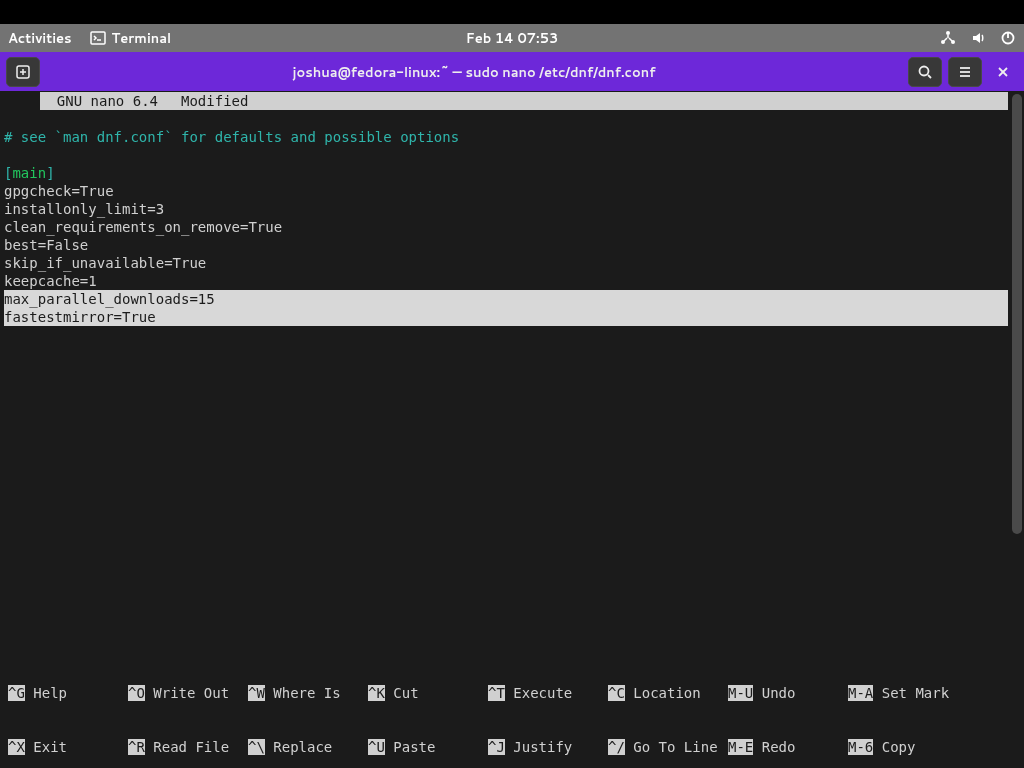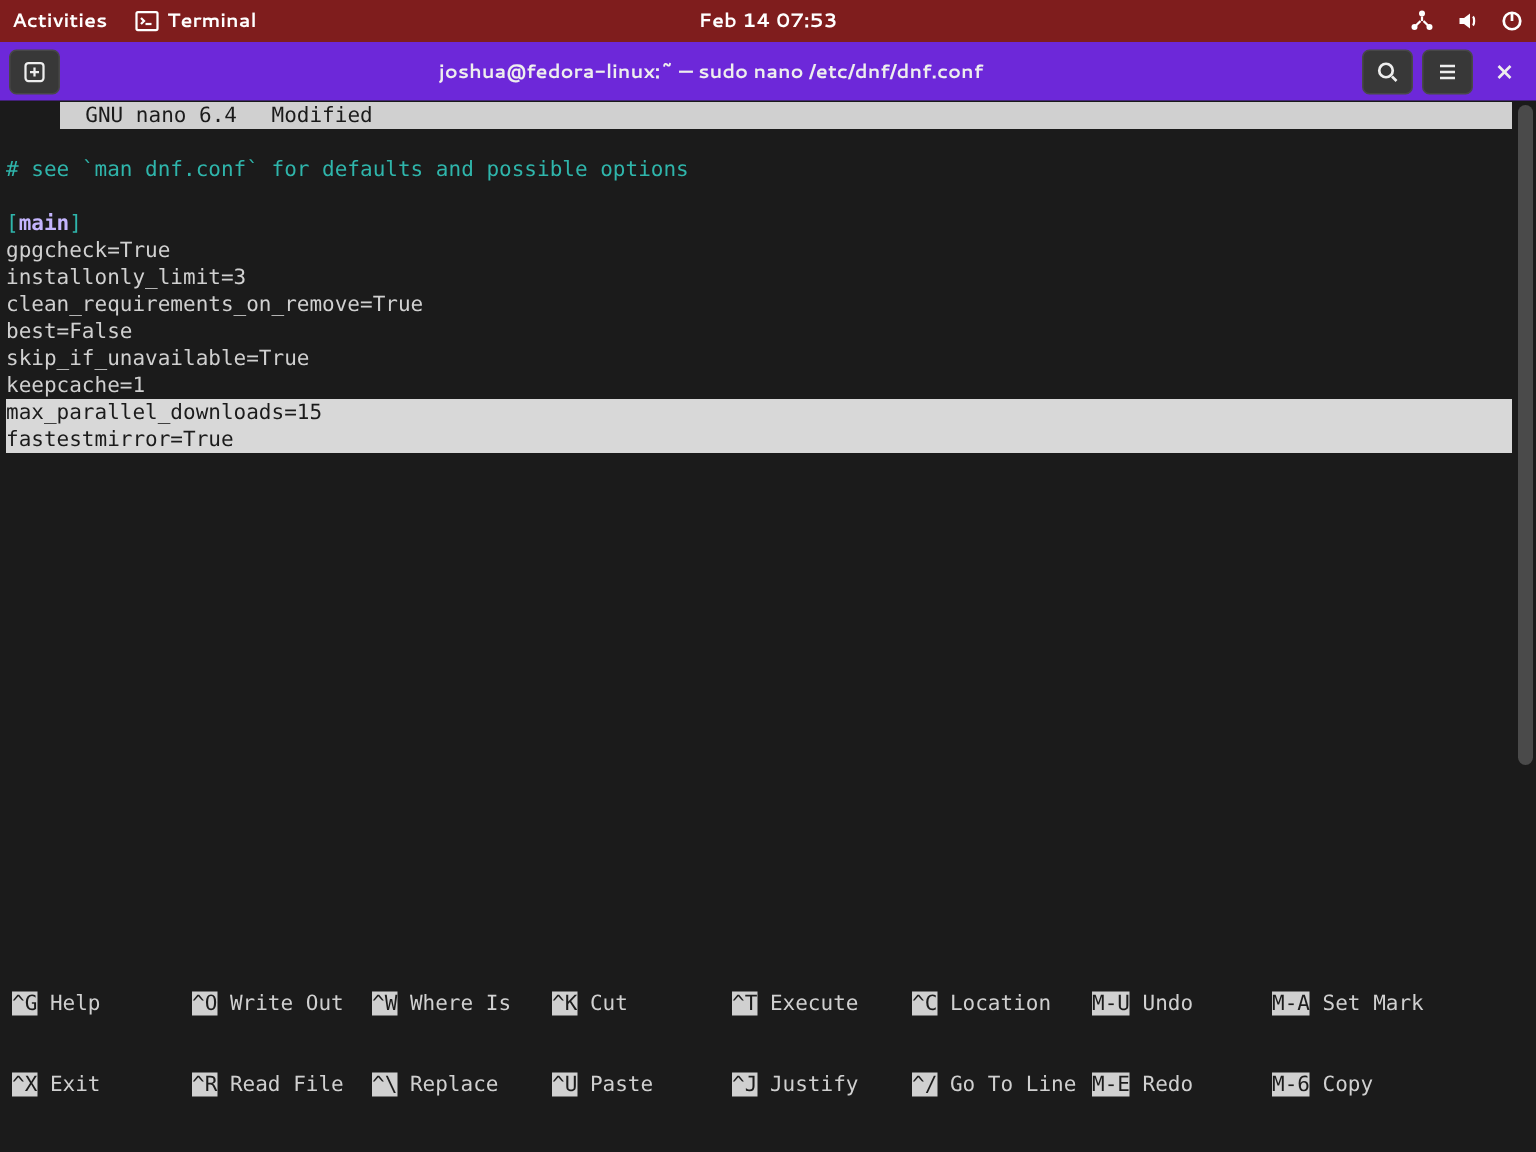--- a/index.html
+++ b/index.html
@@ -1,29 +1,30 @@
 <!DOCTYPE html>
 <html><head>
 <meta charset="utf-8">
 <style>
   * { margin: 0; padding: 0; box-sizing: border-box; }
   html, body { width: 1024px; height: 768px; overflow: hidden; font-family: "DejaVu Sans Mono", "Liberation Mono", monospace; background: #000; }
   
   
   .topbar {
     height: 28px;
-    background: #7f1d1d;
+    background: #737373;
     color: #fff;
     display: flex;
     align-items: center;
     font-family: Cantarell, "DejaVu Sans", sans-serif;
     font-size: 13px;
     font-weight: 600;
     padding: 0 8px;
     position: relative;
+    margin-top: 24px;
   }
   .topbar .left { display: flex; align-items: center; gap: 18px; }
   .topbar .center { position: absolute; left: 50%; transform: translateX(-50%); }
   .topbar .right { margin-left: auto; display: flex; align-items: center; gap: 14px; }
   .topbar .app { display: flex; align-items: center; gap: 6px; }
   .topbar svg { fill: #fff; }
   
   
   .headerbar {
     height: 40px;
@@ -87,21 +88,21 @@
     color: #1b1b1b;
     display: flex;
     white-space: pre;
     margin-left: 36px;
   }
   .nano-header .left { flex: 0 0 auto; }
   .nano-header .mid { flex: 1; text-align: center; }
   .nano-header .rgt { flex: 0 0 auto; text-align: right; padding-left: 23px; }
   
   .comment { color: #2fb5ab; }
-  .section { color: #c4b5fd; font-weight: bold; }
+  .section { color: #22c55e; font-weight: normal; }
   .bracket { color: #2fb5ab; }
   
   .sel { background: #d8d8d8; color: #1b1b1b; display: block; width: 100%; }
   
   .editor-lines { white-space: pre; }
   
   
   .nano-foot {
     position: absolute;
     left: 4px; right: 16px; bottom: 0;

